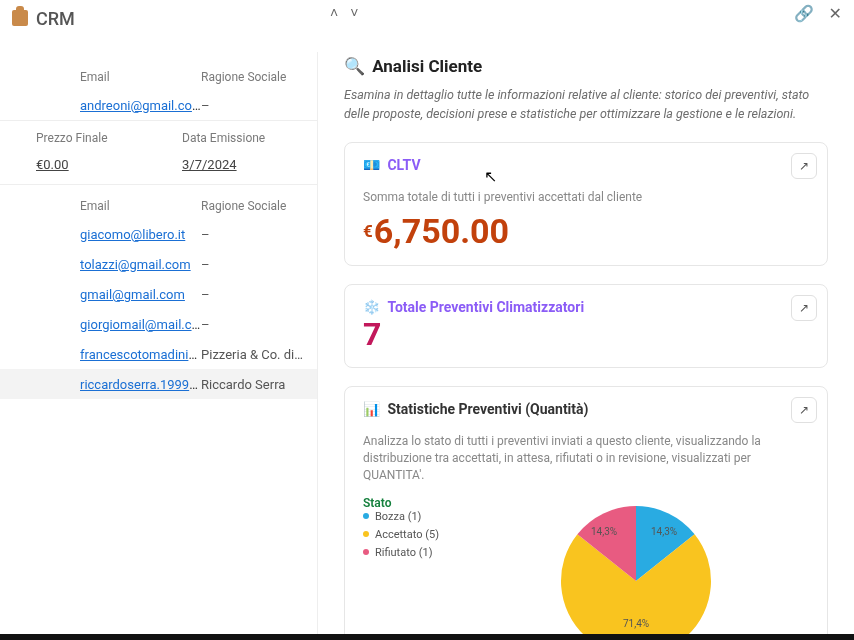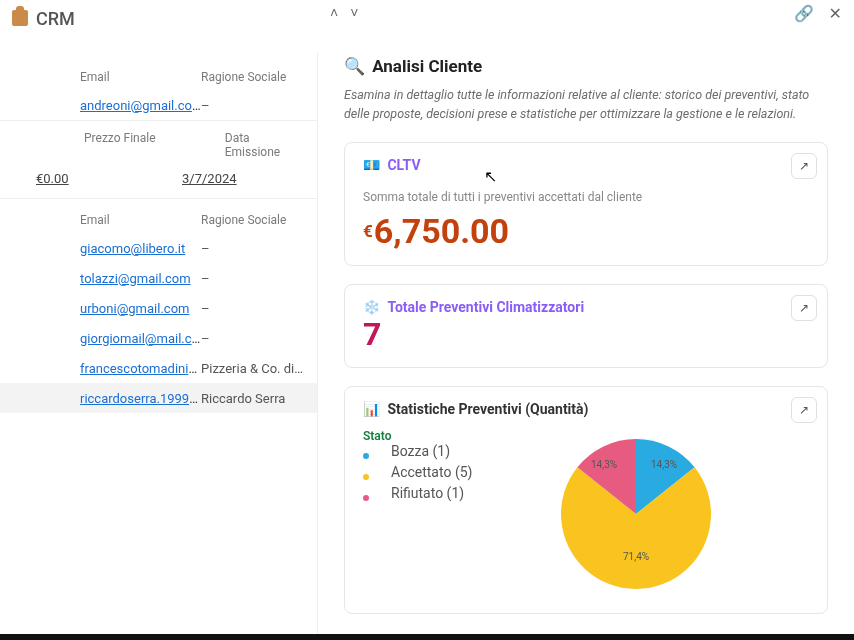--- a/index.html
+++ b/index.html
@@ -12,21 +12,21 @@
 
     .left-pane { position:absolute; top:52px; left:0; width:318px; height:604px; border-right:1px solid #eee; overflow:hidden; }
     .left-pane .hdr-row { display:flex; padding:18px 12px 6px 80px; font-size:12px; color:#7a7a7a; }
     .left-pane .hdr-row .c1 { width:128px; }
     .left-pane .hdr-row .c2 { width:110px; }
     .left-pane .val-row { display:flex; padding:6px 12px 6px 80px; font-size:13px; align-items:center; min-height:30px; }
     .left-pane .val-row .c1 { width:128px; overflow:hidden; text-overflow:ellipsis; white-space:nowrap; }
     .left-pane .val-row .c2 { width:110px; overflow:hidden; text-overflow:ellipsis; white-space:nowrap; color:#555; }
     .left-pane a.link { color:#1a6fd4; text-decoration:underline; cursor:pointer; }
     .hdrB { display:flex; padding:10px 12px 6px 36px; font-size:12px; color:#7a7a7a; border-top:1px solid #eee; }
-    .hdrB .c1 { width:146px;margin-left:48px; }
+    .hdrB .c1 { width:146px; }
     .valB { display:flex; padding:6px 12px 12px 36px; font-size:13px; color:#444; border-bottom:1px solid #eee;text-decoration:underline; }
     .valB .c1 { width:146px; }
     .highlight { background:#f3f3f3; }
 
     .right-pane { position:absolute; top:0; left:318px; width:536px; height:640px; background:#fff; overflow:hidden; }
     .rp-top { height:26px; display:flex; align-items:center; padding:0 12px; }
     .rp-top .chev { color:#666; cursor:pointer; font-size:14px; margin-right:12px; }
     .rp-top .sp { flex:1; }
     .rp-top .ic { color:#666; cursor:pointer; font-size:16px; margin-left:14px; }
     .rp-body { padding:16px 26px; }
@@ -40,21 +40,21 @@
     .card-title .emoji { margin-right:7px; font-size:14px; }
     .card-title .red { color:#8b5cf6; }
     .card-sub { font-size:12px; color:#888; margin:16px 0 6px; line-height:1.4; }
     .cltv-val { font-size:34px; font-weight:700; color:#c2410c; }
     .cltv-val .curr { font-size:17px; vertical-align:6px; margin-right:1px; }
     .big-num { font-size:32px; font-weight:700; color:#c2185b; }
 
     .stats-body { display:flex; gap:18px; margin-top:12px; }
     .legend { width:170px; font-size:12px; }
     .legend .lt { font-weight:600; color:#15803d; }
-    .legend .li { display:flex; align-items:flex-end; margin-bottom:5px; color:#555; font-size:14px;gap:16px; }
+    .legend .li { display:flex; align-items:center; margin-bottom:5px; color:#555; font-size:11px; }
     .legend .dot { width:6px; height:6px; border-radius:50%; margin-right:6px; }
     .pie-wrap { position:relative; width:170px; height:170px; }
     .lbl { position:absolute; font-size:10px; color:#555; }
 
     .cursor { position:absolute; pointer-events:none; z-index:100; font-size:16px; color:#000; }
     .bbtm { position:absolute; bottom:0; left:0; width:854px; height:6px; background:#111; }
   </style>
 </head>
 <body>
 
@@ -88,21 +88,21 @@
   </div>
   <div class="val-row">
     <div class="c1"><a class="link">giacomo@libero.it</a></div>
     <div class="c2">–</div>
   </div>
   <div class="val-row">
     <div class="c1"><a class="link">tolazzi@gmail.com</a></div>
     <div class="c2">–</div>
   </div>
   <div class="val-row">
-    <div class="c1"><a class="link">urboni@gmail.com</a></div>
+    <div class="c1"><a class="link">gmail@gmail.com</a></div>
     <div class="c2">–</div>
   </div>
   <div class="val-row">
     <div class="c1"><a class="link">giorgiomail@mail.com</a></div>
     <div class="c2">–</div>
   </div>
   <div class="val-row">
     <div class="c1"><a class="link">francescotomadini@l…</a></div>
     <div class="c2">Pizzeria &amp; Co. di Fran</div>
   </div>
@@ -148,20 +148,21 @@
       </div>
       <div class="big-num">7</div>
     </div>
 
     <div class="card">
       <div class="expand">↗</div>
       <div class="card-title">
         <span class="emoji">📊</span>
         <span>Statistiche Preventivi (Quantità)</span>
       </div>
+      <div class="card-sub">Analizza lo stato di tutti i preventivi inviati a questo cliente, visualizzando la distribuzione tra accettati, in attesa, rifiutati o in revisione, visualizzati per QUANTITA'.</div>
 
       <div class="stats-body">
         <div class="legend">
           <div class="lt">Stato</div>
           <div class="li">
               <span class="dot" style="background:#29abe2"></span>
               <span>Bozza (1)</span>
             </div>
           <div class="li">
               <span class="dot" style="background:#f9c41f"></span>

